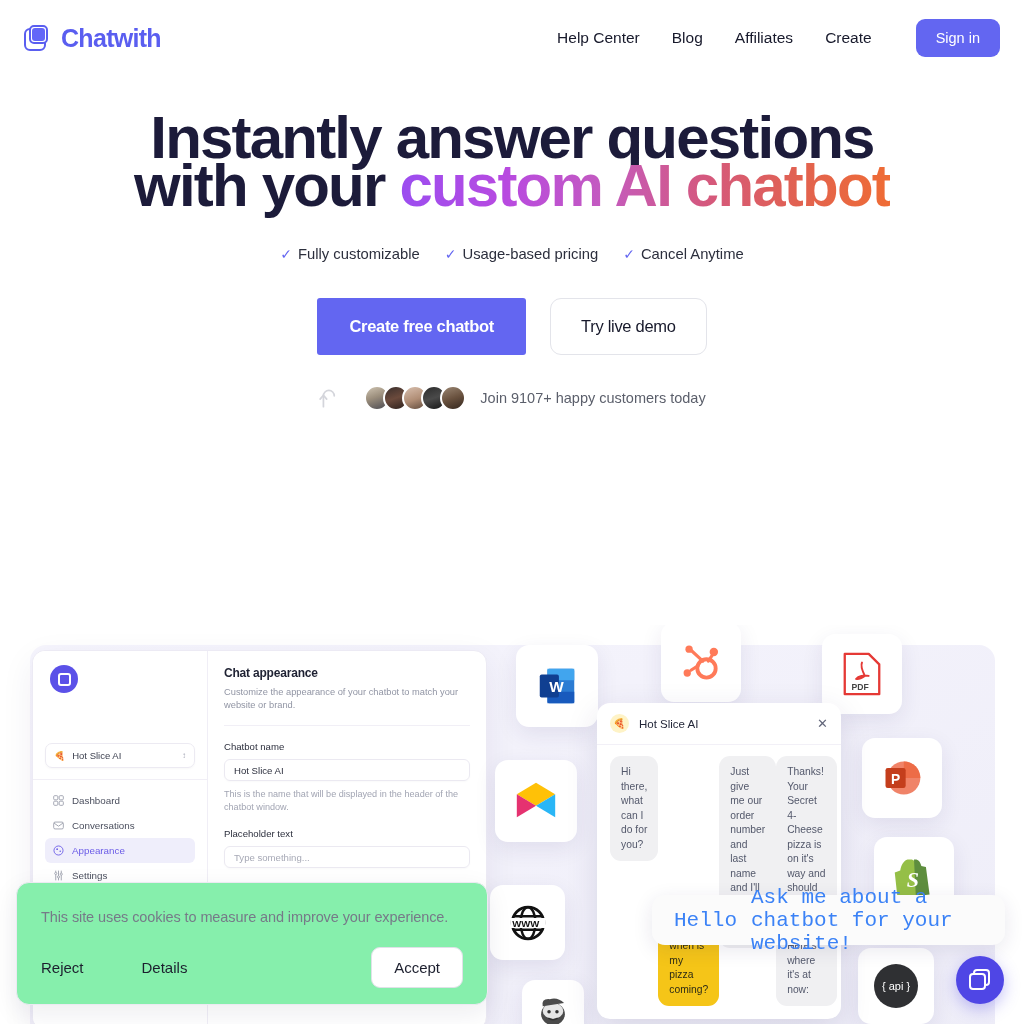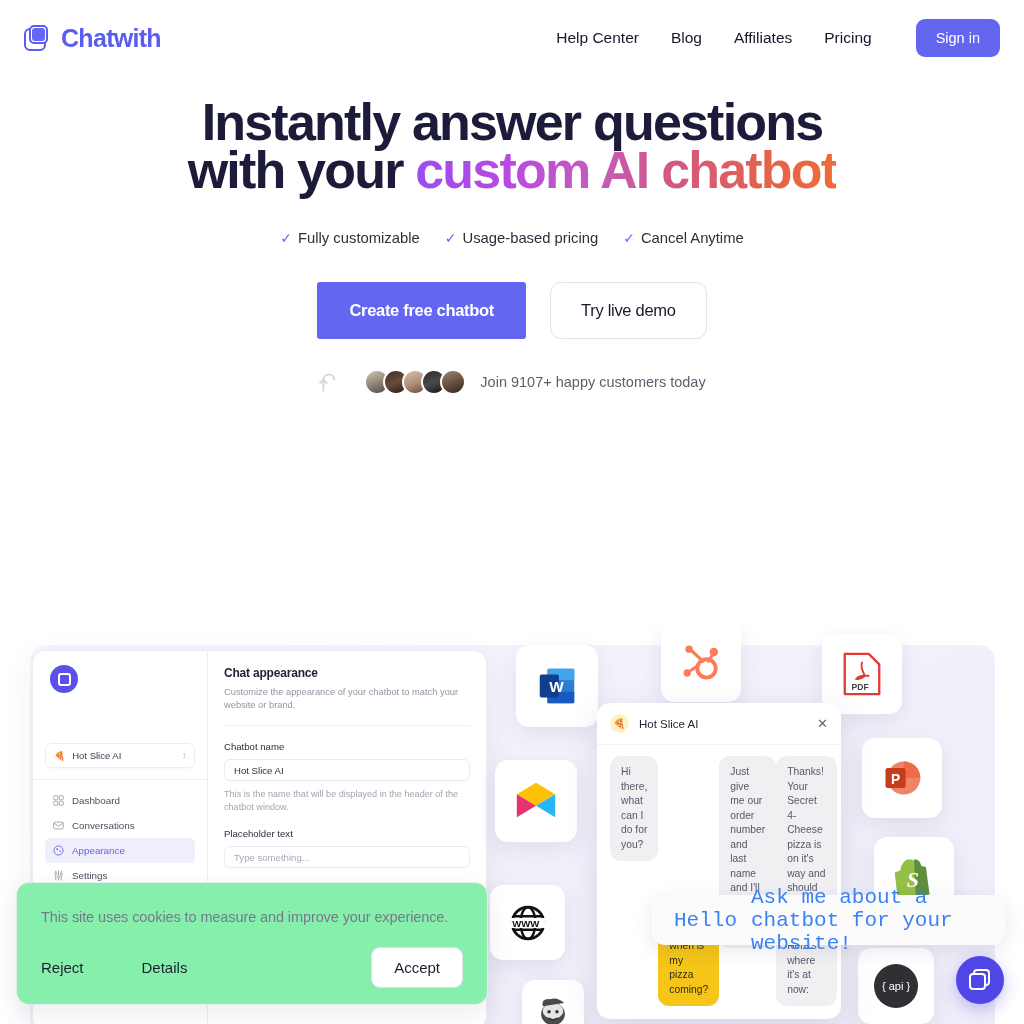--- a/index.html
+++ b/index.html
@@ -47,21 +47,21 @@
     cursor: pointer; font-family: inherit;
   }
 
   
   .hero { position: absolute; top: 76px; left: 0; width: 1024px; text-align: center; }
   .eyebrow {
     margin-top: 92px; font-size: 14.5px; font-weight: 700;
     color: #5a5ef0; letter-spacing: -0.1px;
   }
   h1.headline {
-    margin-top: 22px; font-size: 52px; line-height: 48px;
+    margin-top: 38px; font-size: 60px; line-height: 48px;
     font-weight: 800; color: #1c1b3a; letter-spacing: -1.8px;
   }
   .grad {
     background: linear-gradient(90deg,#9b4df0 0%, #b84ae0 22%, #c45bbf 42%, #d4587f 62%, #e2624f 82%, #ef6c35 100%);
     -webkit-background-clip: text; background-clip: text;
     -webkit-text-fill-color: transparent; color: transparent;
   }
   .sub {
     margin-top: 30px; font-size: 20.5px; line-height: 28px;
     color: #5b5f6b; font-weight: 400; letter-spacing: -0.25px;
@@ -268,21 +268,21 @@
         <div class="outer"></div>
           <div class="inner"></div>
           <div class="fill"></div>
       </div>
       <span class="brand-name">Chatwith</span>
     </div>
     <nav class="nav">
       <a href="#">Help Center</a>
       <a href="#">Blog</a>
       <a href="#">Affiliates</a>
-      <a href="#">Pricing</a>
+      <a href="#">Create</a>
       <button class="signin">Sign in</button>
     </nav>
   </header>
 
   <section class="hero">
 
     <h1 class="headline">
       <span>Instantly answer questions</span><br>
       <span>with your </span><span class="grad">custom AI chatbot</span>
     </h1>

